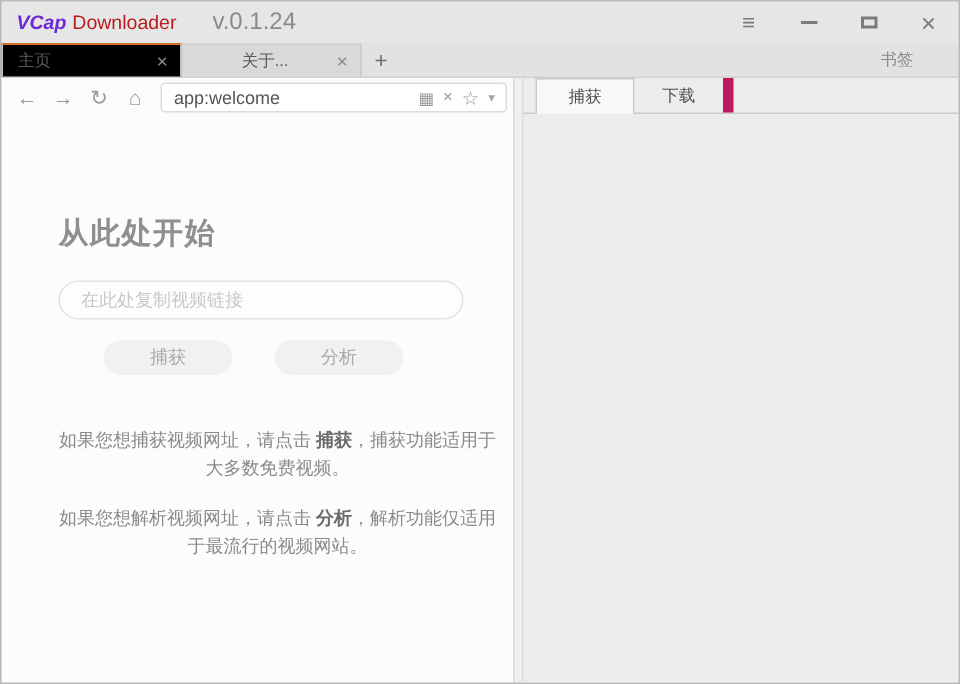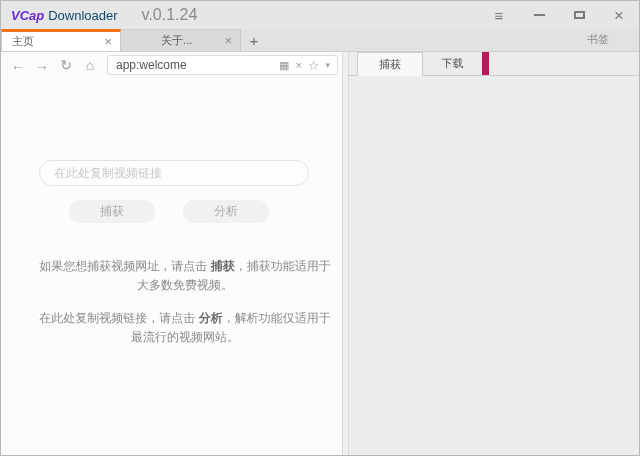--- a/index.html
+++ b/index.html
@@ -19,21 +19,21 @@
   }
   
   .titlebar {
     height: 28px; flex: 0 0 28px;
     display: flex; align-items: center;
     background: #e6e6e6;
     padding-left: 10px;
   }
   .title { display: flex; align-items: baseline; gap: 4px; }
   .brand { color: #6d28d9; font-weight: bold; font-size: 13px; font-style: italic; }
-  .appname { color: #0c4a6e; font-size: 13px; }
+  .appname { color: #b91c1c; font-size: 13px; }
   .version { color: #8a8a8a; font-size: 16px; margin-left: 20px; }
   .win-controls { margin-left: auto; display: flex; align-items: center; height: 100%; }
   .win-btn {
     width: 40px; height: 100%;
     display: flex; align-items: center; justify-content: center;
     color: #7b7b7b; font-size: 14px; cursor: default;
   }
   .menu-glyph { font-size: 15px; letter-spacing: 0; }
   .min-glyph { display: block; width: 11px; height: 2px; background: #7b7b7b; }
   .max-glyph { display: block; width: 11px; height: 8px; border: 2px solid #7b7b7b; }
@@ -45,21 +45,21 @@
     background: #e2e2e2;
     border-bottom: 1px solid #cfcfcf;
   }
   .tab {
     width: 120px; height: 22px;
     display: flex; align-items: center;
     padding: 0 6px 0 10px;
     font-size: 11px; color: #5a5a5a;
     border-right: 1px solid #c9c9c9;
   }
-  .tab.active { background: #ffffff; border-top: 3px solid #f97316; border-left: 1px solid #c9c9c9; }
+  .tab.active { background: #000000; border-top: 1px solid #f97316; border-left: 1px solid #c9c9c9; }
   .tab.inactive { background: #d9d9d9; border-top: 1px solid #cccccc; text-align: center; }
   .tab-label { flex: 1; overflow: hidden; white-space: nowrap; }
   .tab-close { color: #8b8b8b; font-size: 13px; padding: 0 2px; }
   .newtab {
     width: 26px; height: 22px;
     display: flex; align-items: center; justify-content: center;
     color: #6f6f6f; font-size: 15px;
   }
   .bookmarks { margin-left: auto; padding: 0 30px 4px 0; color: #8a8a8a; font-size: 11px; }
   
@@ -201,28 +201,29 @@
         <div class="addressbar">
           <input class="addr-input" value="app:welcome" style="">
           <span class="addr-icon">▦</span>
           <span class="addr-icon">×</span>
           <span class="addr-icon star">☆</span>
           <span class="addr-icon drop">▾</span>
         </div>
       </div>
 
       <div class="content">
+        <div class="heading">从此处开始</div>
         <input class="link-input" placeholder="在此处复制视频链接" style="">
         <div class="btn-row">
           <button class="pill-btn">捕获</button>
           <button class="pill-btn">分析</button>
         </div>
         <div class="instructions">
           <p class="para"><span>如果您想捕获视频网址，请点击 </span><span class="strong">捕获</span><span>，捕获功能适用于大多数免费视频。</span></p>
-          <p class="para"><span>在此处复制视频链接，请点击 </span><span class="strong">分析</span><span>，解析功能仅适用于最流行的视频网站。</span></p>
+          <p class="para"><span>如果您想解析视频网址，请点击 </span><span class="strong">分析</span><span>，解析功能仅适用于最流行的视频网站。</span></p>
         </div>
       </div>
     </div>
 
     <div class="divider"></div>
 
     <div class="right-pane">
       <div class="panel-tabs">
         <div class="ptab active">捕获</div>
         <div class="ptab inactive">下载</div>

